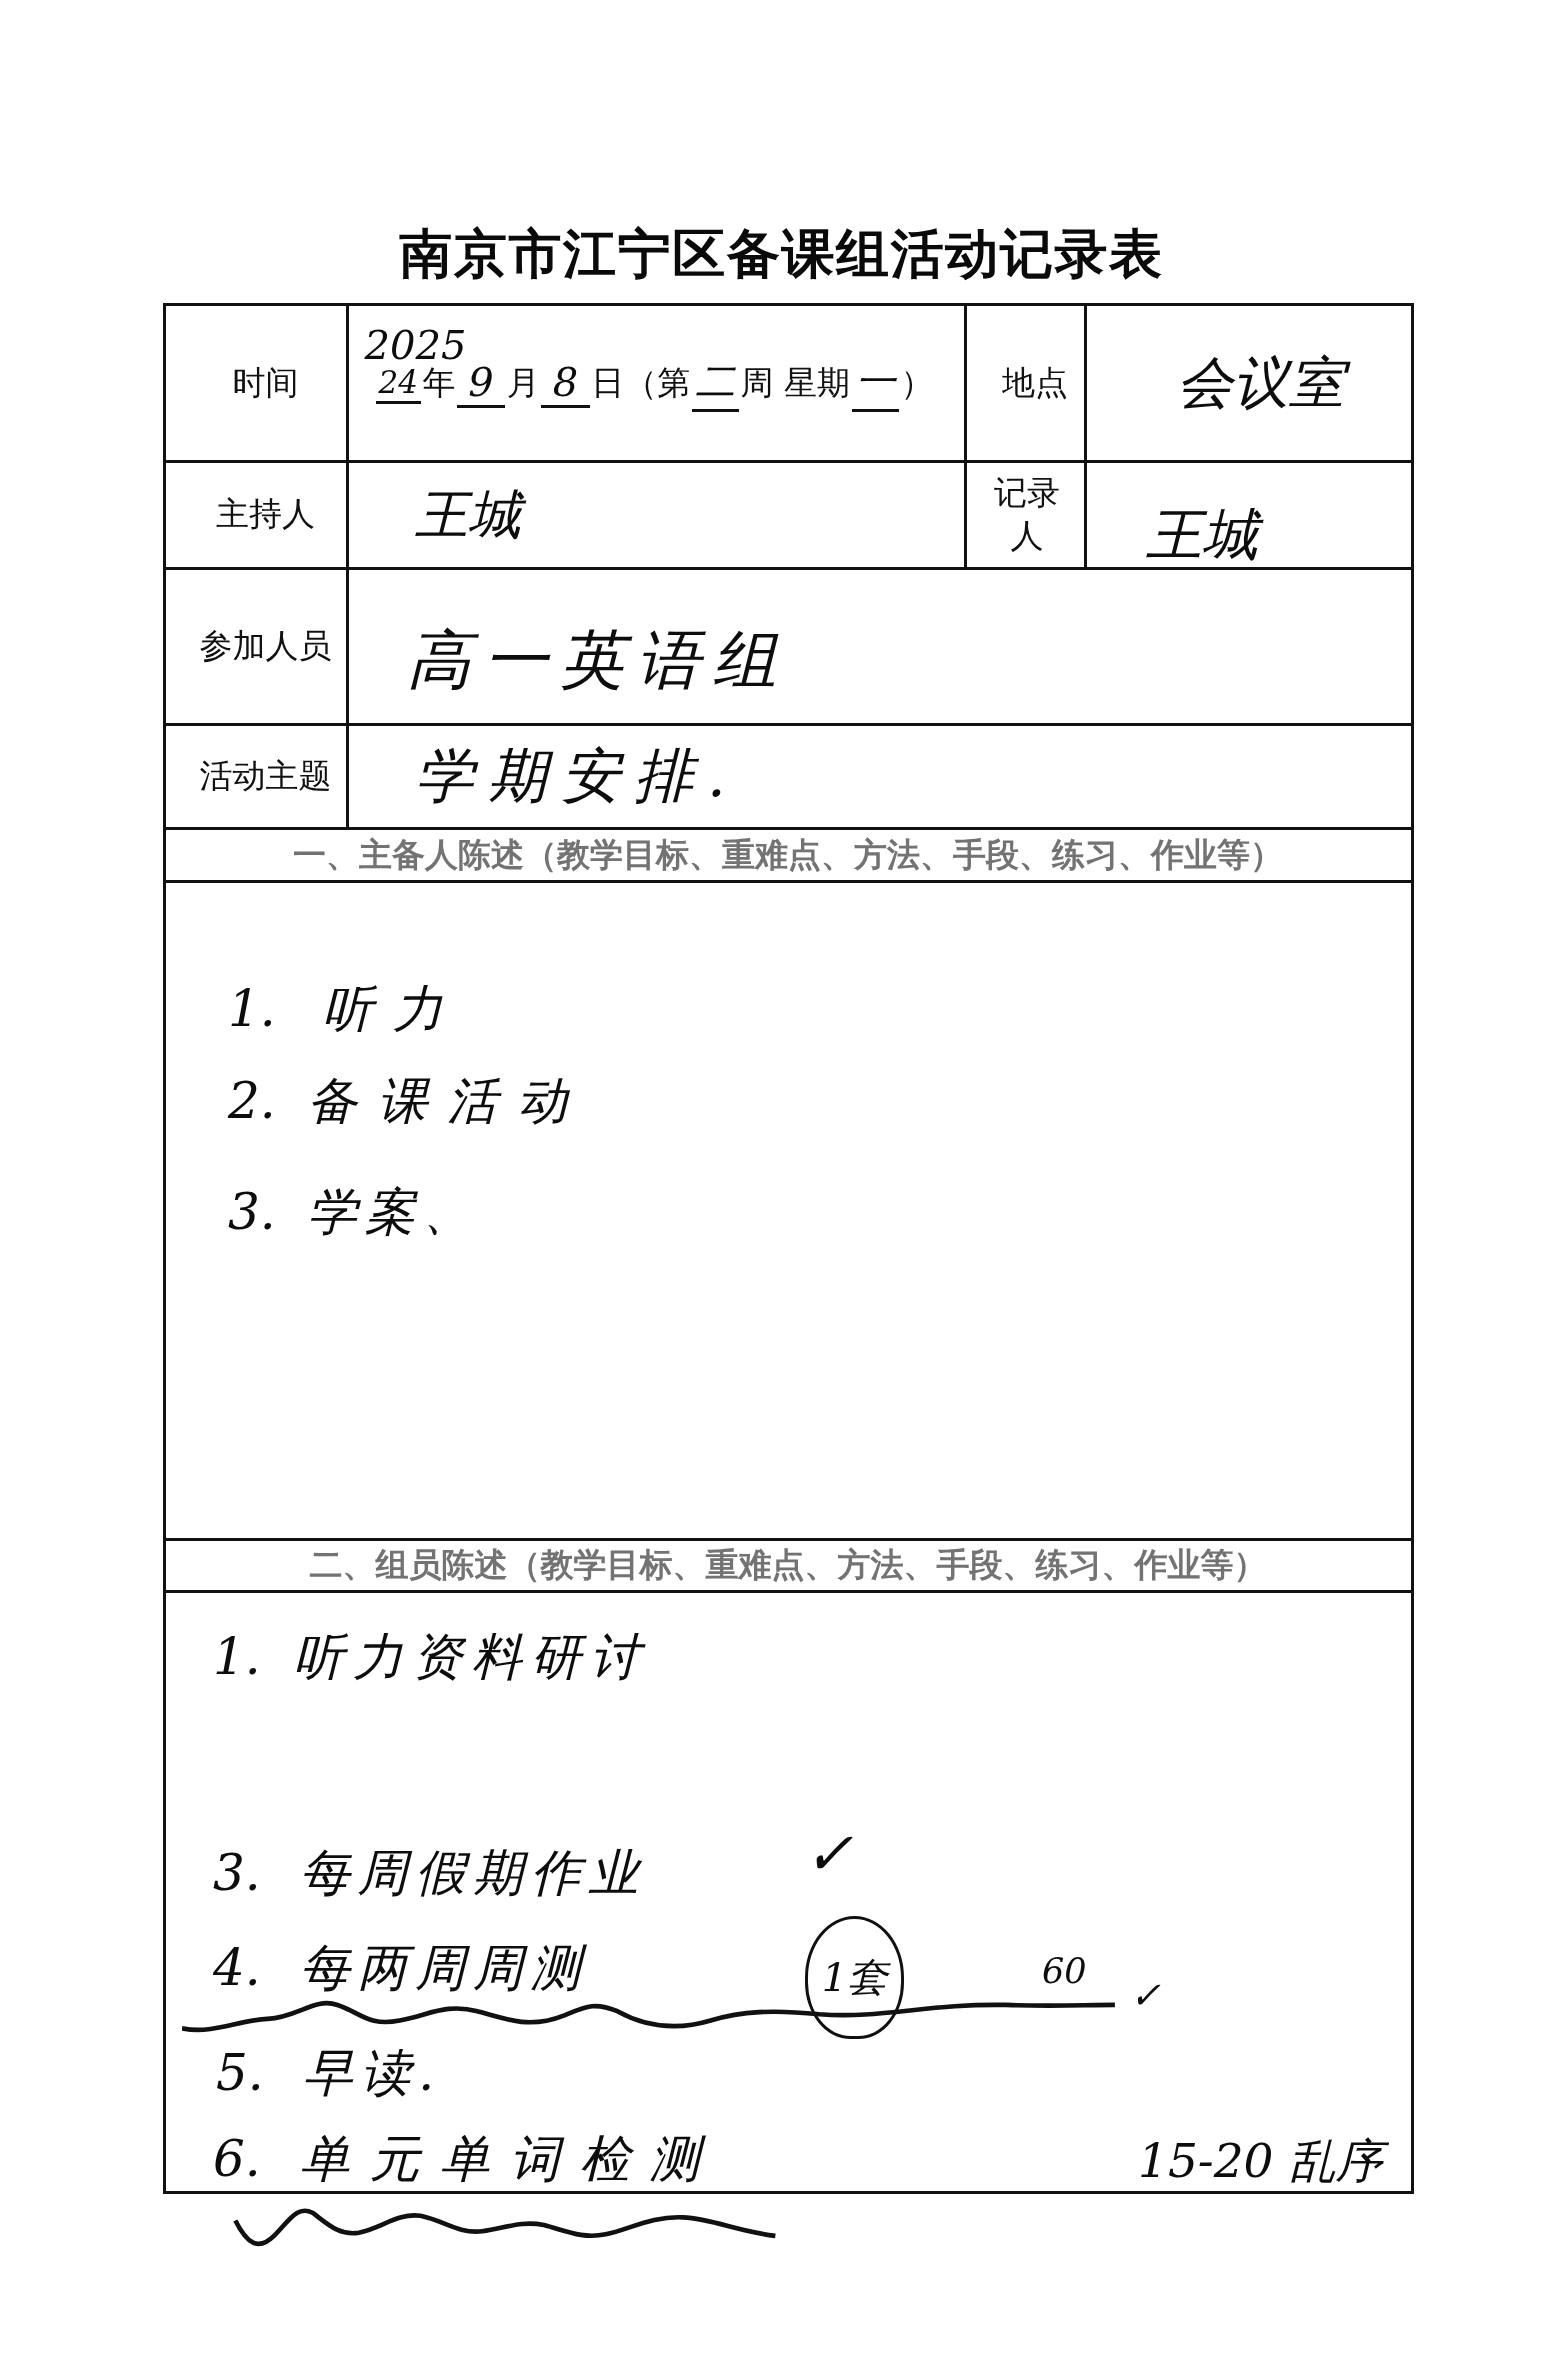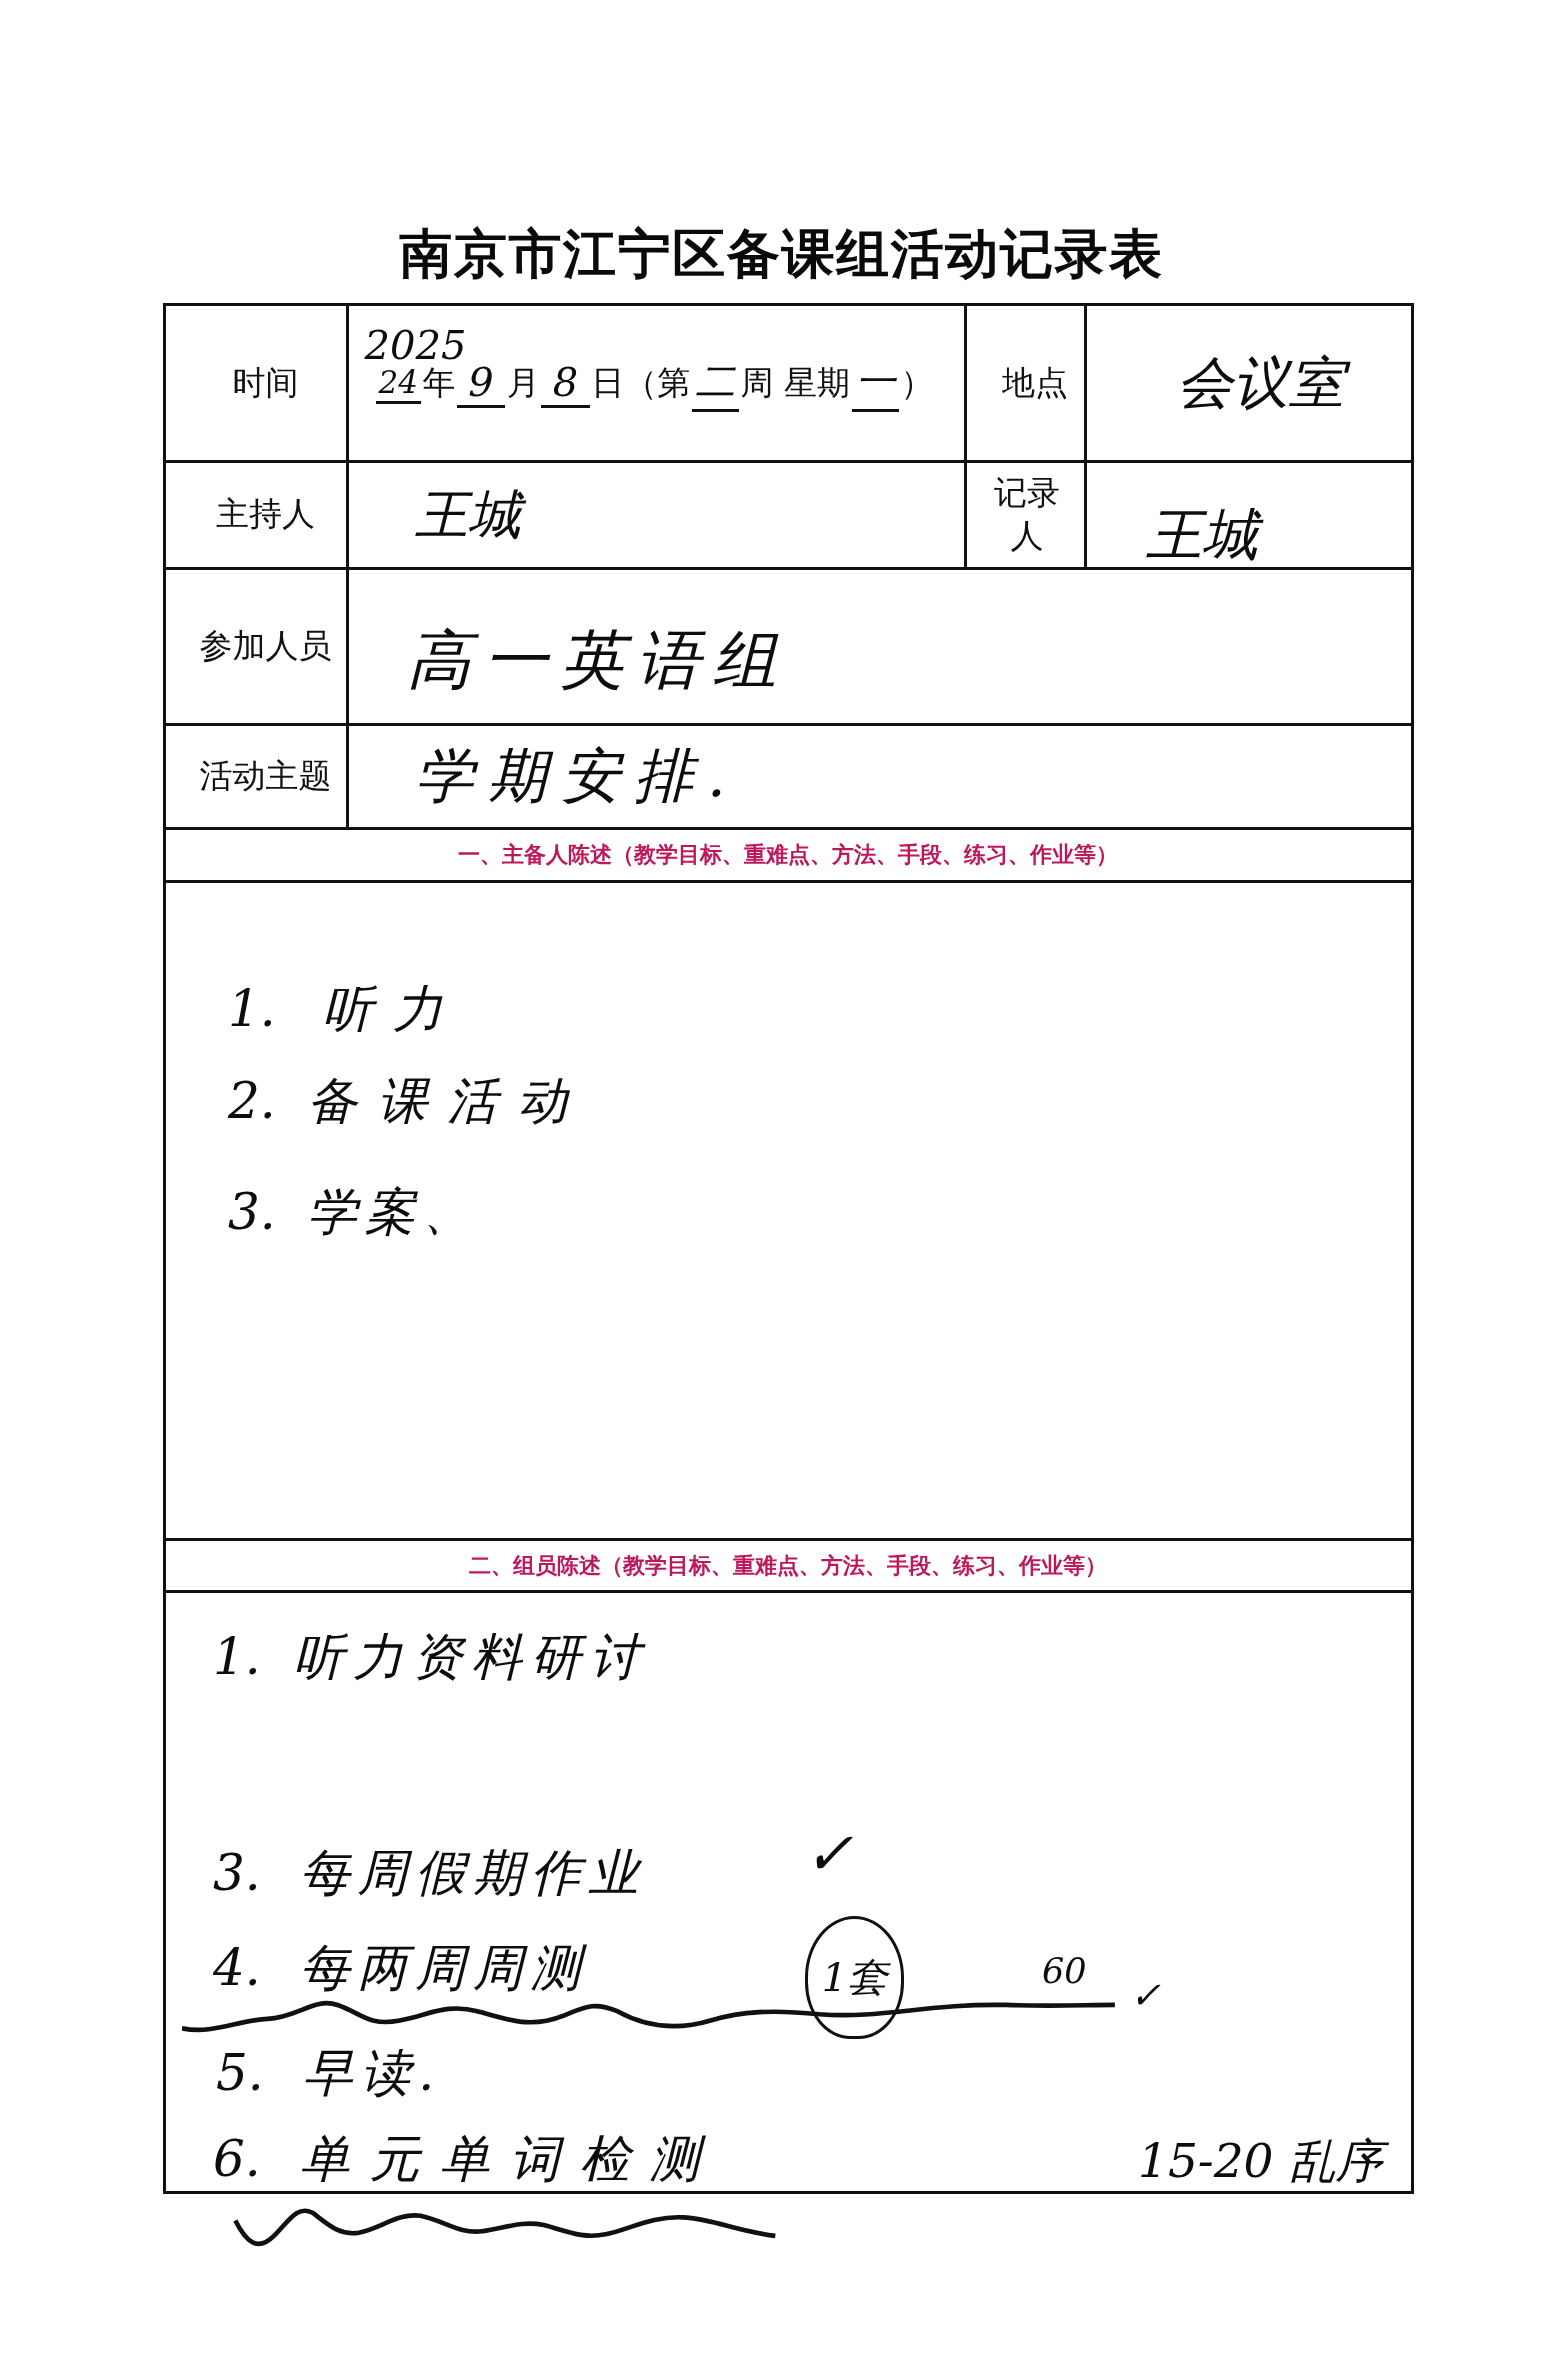--- a/index.html
+++ b/index.html
@@ -10,21 +10,21 @@
   .tbl { position: absolute; left: 163px; top: 303px; width: 1251px; height: 1891px;
          border: 3.1px solid #111; box-sizing: border-box; }
   .cell { position: absolute; box-sizing: border-box; }
   .hline { position: absolute; left: 0; right: 0; border-top: 3.1px solid #111; }
   .vline { position: absolute; border-left: 3.1px solid #111; }
   .lbl { display: flex; align-items: center; justify-content: center; text-align: center;
          font-size: 33px; line-height: 1.3; color: #111; padding-left: 19px; }
   .hand { font-family: "DejaVu Serif", "Liberation Serif", serif; font-style: italic;
           color: #0d0d0d; font-weight: normal; }
   .sect { display: flex; align-items: center; justify-content: center;
-          font-size: 22px; font-weight: bold; color: #be185d; }
+          font-size: 33px; font-weight: bold; color: #737373; }
   .date-line { position: absolute; left: 25px; top: 0; height: 100%; display: flex;
                align-items: center; font-size: 33px; white-space: nowrap; }
   .blank { display: inline-block; border-bottom: 3.1px solid #111; text-align: center;
            padding: 0 1.6px; margin: 0 1.6px; }
   .blank .hand { font-size: 40px; }
   .yr-over { position: absolute; font-size: 29.6px; }
   .list-item { position: absolute; white-space: nowrap; font-size: 50px; }
   .wavy { position: absolute; }
 </style>
 </head>

